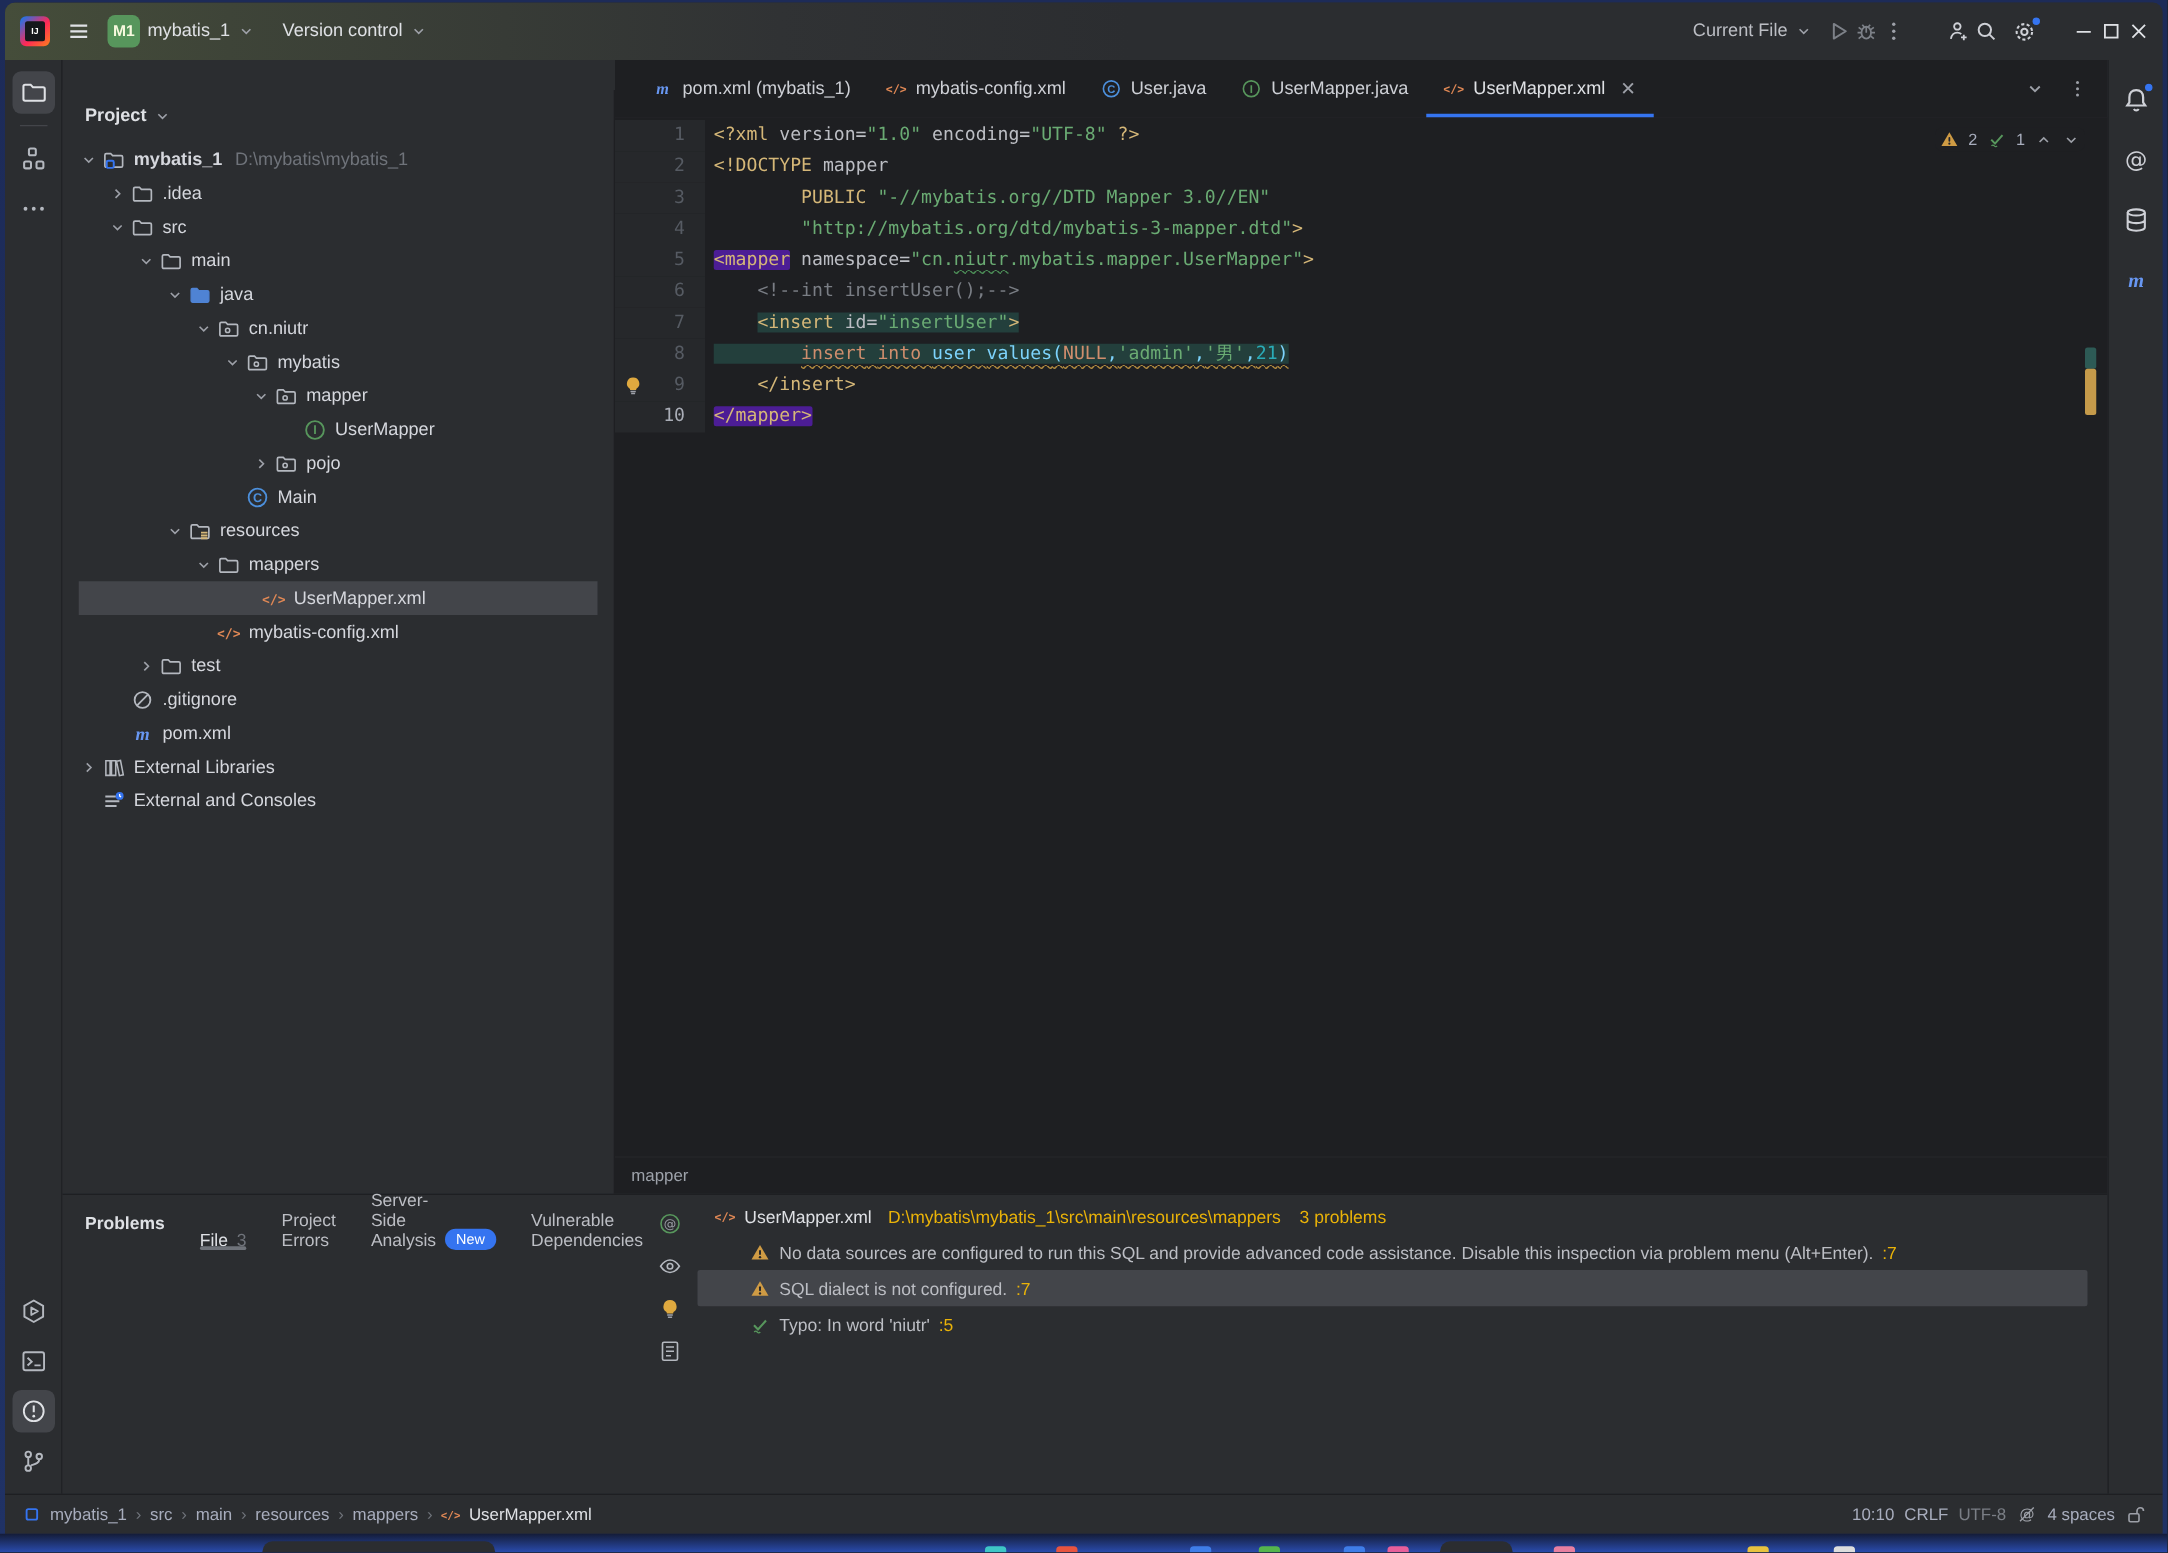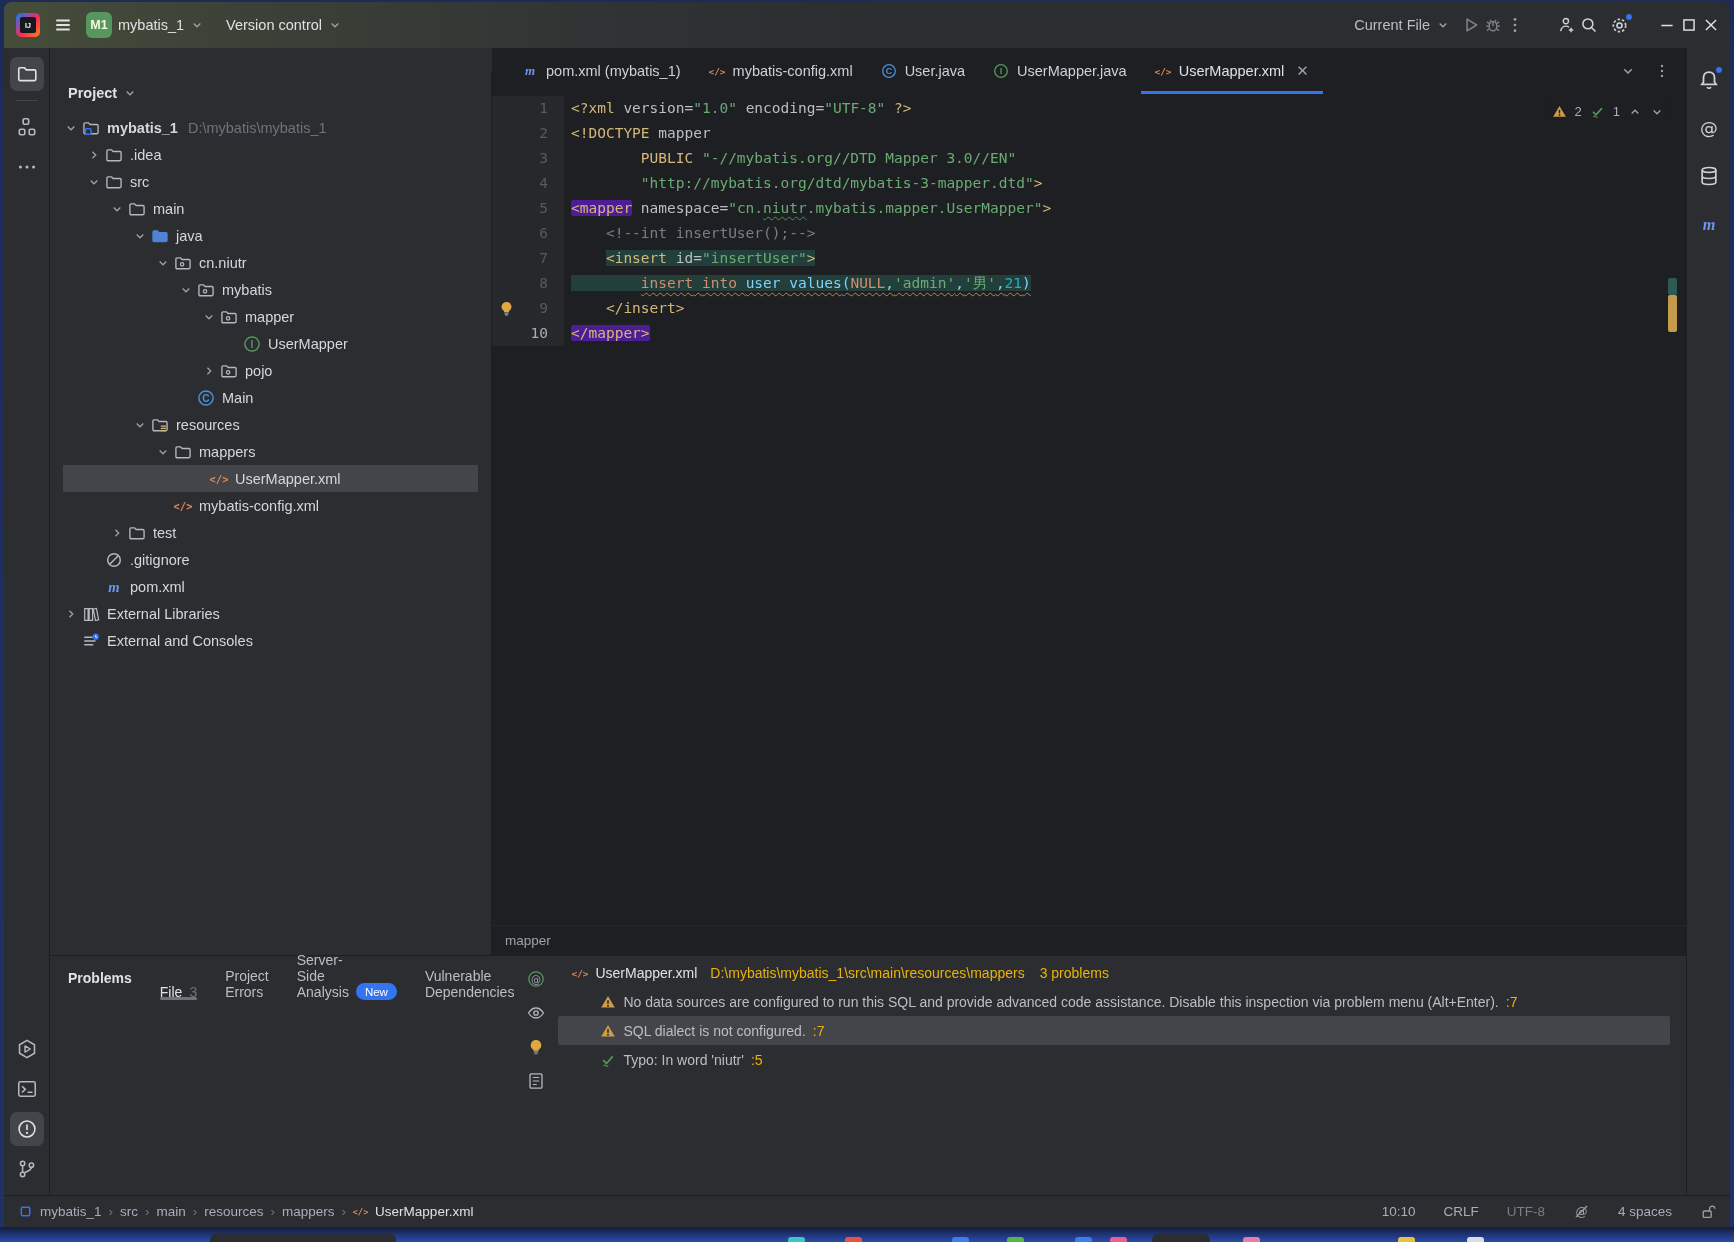--- a/index.html
+++ b/index.html
@@ -91,21 +91,21 @@
   .prow .pdim  { color:#eab308; }
   .prow.lvl1 { padding-left:42px; }
   .prow.lvl0 { padding-left:14px; }
   .prow.warnrow .pmsg { color:#bcbec4; }
 
   
   .statusbar { height:32px; flex:0 0 32px; border-top:1px solid #1e1f22; background:#2b2d30; display:flex; align-items:center; padding:0 14px; font-size:13.5px; color:#a8adbd; }
   .sb-left { display:flex; align-items:center; gap:7px; }
   .sb-crumb { display:flex; align-items:center; gap:7px; }
   .sb-sep { color:#6f737a; }
-  .sb-right { margin-left:auto; display:flex; align-items:center; gap:28px; }
+  .sb-right { margin-left:auto; display:flex; align-items:center; gap:8px; }
   .sb-item { display:flex; align-items:center; gap:6px; }
   .dim2 { color:#7a7e85; }
 
   
   .taskbar { position:absolute; left:0; right:0; bottom:0; height:15px; background:linear-gradient(180deg,#141c38,#2a4cae); }
   .tk-blob { position:absolute; bottom:0; height:5px; border-radius:3px 3px 0 0; }
   .tk-pane { position:absolute; bottom:0; background:#2b2d30; border-radius:8px 8px 0 0; }
 
   .ico { display:inline-flex; }
   .ico svg { width:100%; height:100%; display:block; }

